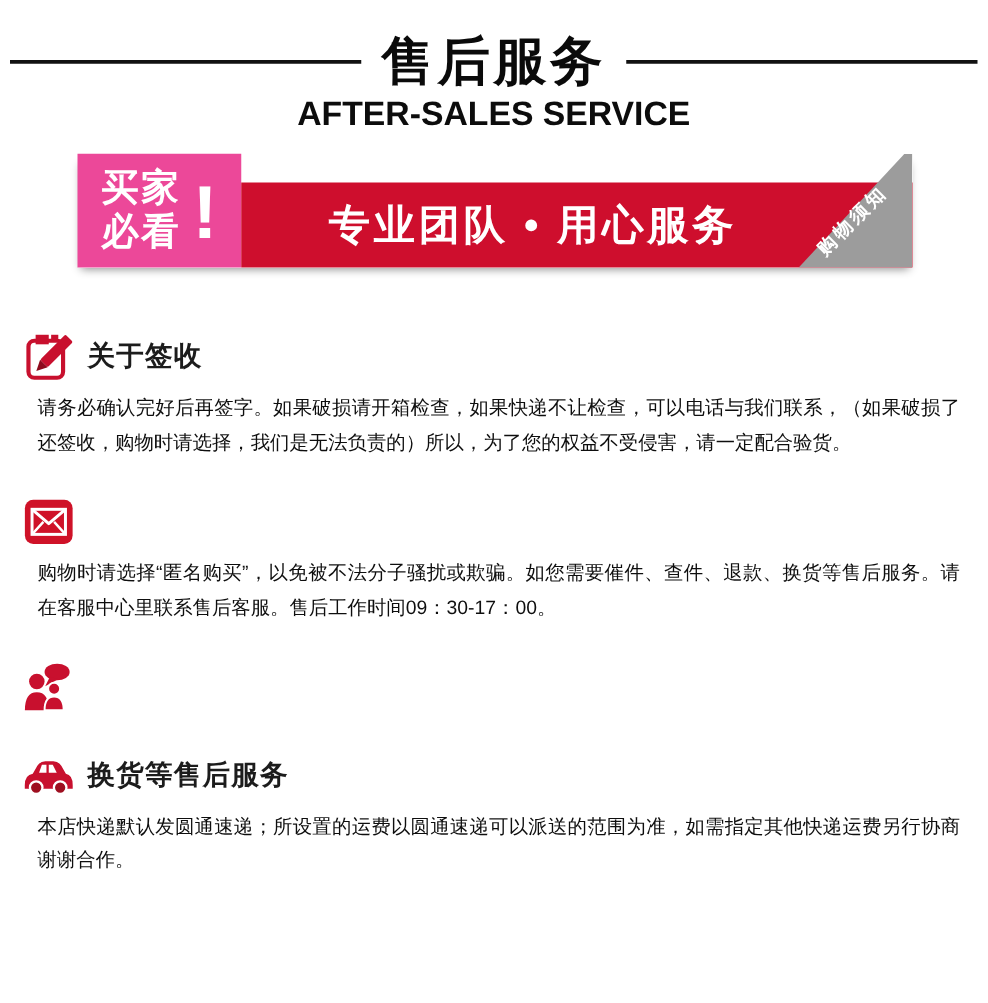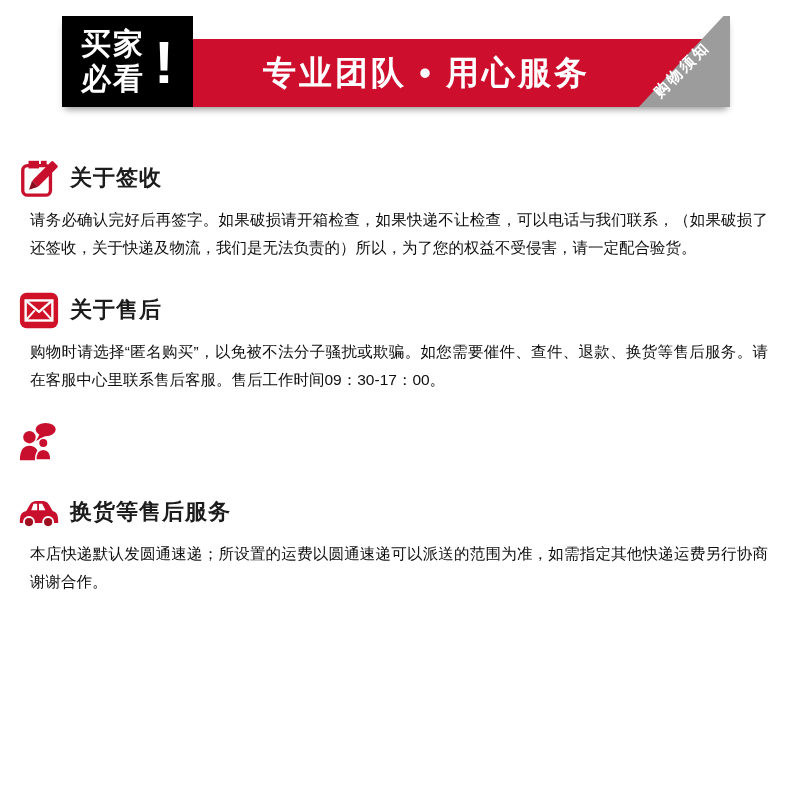--- a/index.html
+++ b/index.html
@@ -26,21 +26,21 @@
     font-size:27px;font-weight:600;letter-spacing:0px;color:#0c0c0c;
   }
 
   
   .banner{
     width:668px;height:91px;margin:16px 0 0 62px;
     position:relative;display:flex;
     box-shadow:0 5px 7px -3px rgba(0,0,0,0.45);
   }
   .banner-left{
-    width:131px;flex:none;background:#000000;color:#fff;
+    width:131px;flex:none;background:#ec4899;color:#fff;
     display:flex;align-items:center;justify-content:center;gap:9px;
   }
   .banner-left .stack{font-size:30px;font-weight:800;line-height:1.15;letter-spacing:2px;}
   .banner-left .bang{font-size:60px;font-weight:900;line-height:0.95;margin-top:2px;}
   .banner-red{
     flex:1;background:#ce0e2d;color:#fff;
     display:flex;flex-direction:column;justify-content:center;
     padding-left:70px;box-sizing:border-box;margin-top:23px;
   }
   .headline{font-size:33px;font-weight:800;letter-spacing:3px;white-space:nowrap;}
@@ -67,20 +67,28 @@
     margin:7px 0 0 12px;padding-right:2px;
     font-size:15.5px;line-height:1.78;color:#0e0e0e;
     text-align:justify;
   }
 </style>
 </head>
 <body>
 
 <div class="page">
 
+  <div class="header">
+    <div class="title-row">
+      <div class="rule"></div>
+      <div class="page-title">售后服务</div>
+      <div class="rule"></div>
+    </div>
+    <div class="page-subtitle">AFTER-SALES SERVICE</div>
+  </div>
 
   <div class="banner">
     <div class="banner-left">
       <div class="stack">
         <div>买家</div>
         <div>必看</div>
       </div>
       <div class="bang">!</div>
     </div>
     <div class="banner-red">
@@ -98,33 +106,32 @@
           <rect x="5" y="9" width="29" height="31" rx="5" fill="none" stroke="#c8102e" stroke-width="3.5"></rect>
           <rect x="11" y="4" width="11" height="8" fill="#c8102e"></rect>
           <rect x="24" y="4" width="6" height="5" fill="#c8102e"></rect>
           <g transform="rotate(45 25 21)">
             <rect x="20.5" y="1" width="9" height="30" rx="1.5" fill="#c8102e"></rect>
             <polygon points="20.5,31 29.5,31 25,40" fill="#8d0a1d"></polygon>
           </g>
         </svg>
         <div class="sec-title">关于签收</div>
       </div>
-      <div class="sec-body">请务必确认完好后再签字。如果破损请开箱检查，如果快递不让检查，可以电话与我们联系，（如果破损了还签收，关于快递及物流，我们是无法负责的）所以，为了您的权益不受侵害，请一定配合验货。</div>
+      <div class="sec-body">请务必确认完好后再签字。如果破损请开箱检查，如果快递不让检查，可以电话与我们联系，（如果破损了还签收，购物时请选择，我们是无法负责的）所以，为了您的权益不受侵害，请一定配合验货。</div>
     </div>
 
 
     <div class="section">
       <div class="sec-head">
         <svg class="sec-icon" viewBox="0 0 44 44">
           <rect x="2" y="4" width="40" height="37" rx="7" fill="#cf1228"></rect>
           <rect x="8" y="12" width="28" height="21" fill="none" stroke="#fff" stroke-width="2.5"></rect>
           <path d="M8 12 L22 24 L36 12" fill="none" stroke="#fff" stroke-width="2.5" stroke-linejoin="round"></path>
           <path d="M8 33 L17.5 22.5 M36 33 L26.5 22.5" fill="none" stroke="#fff" stroke-width="2"></path>
         </svg>
-        <div class="sec-title">关于售后</div>
       </div>
       <div class="sec-body">购物时请选择“匿名购买”，以免被不法分子骚扰或欺骗。如您需要催件、查件、退款、换货等售后服务。请在客服中心里联系售后客服。售后工作时间09：30-17：00。</div>
     </div>
 
     <div class="section">
       <div class="sec-head">
         <svg class="sec-icon" viewBox="0 0 44 44">
           <ellipse cx="29" cy="9" rx="10.5" ry="7" fill="#c8102e"></ellipse>
           <polygon points="23,13 19,21 30,15" fill="#c8102e"></polygon>
           <circle cx="12" cy="17" r="6.5" fill="#c8102e"></circle>

